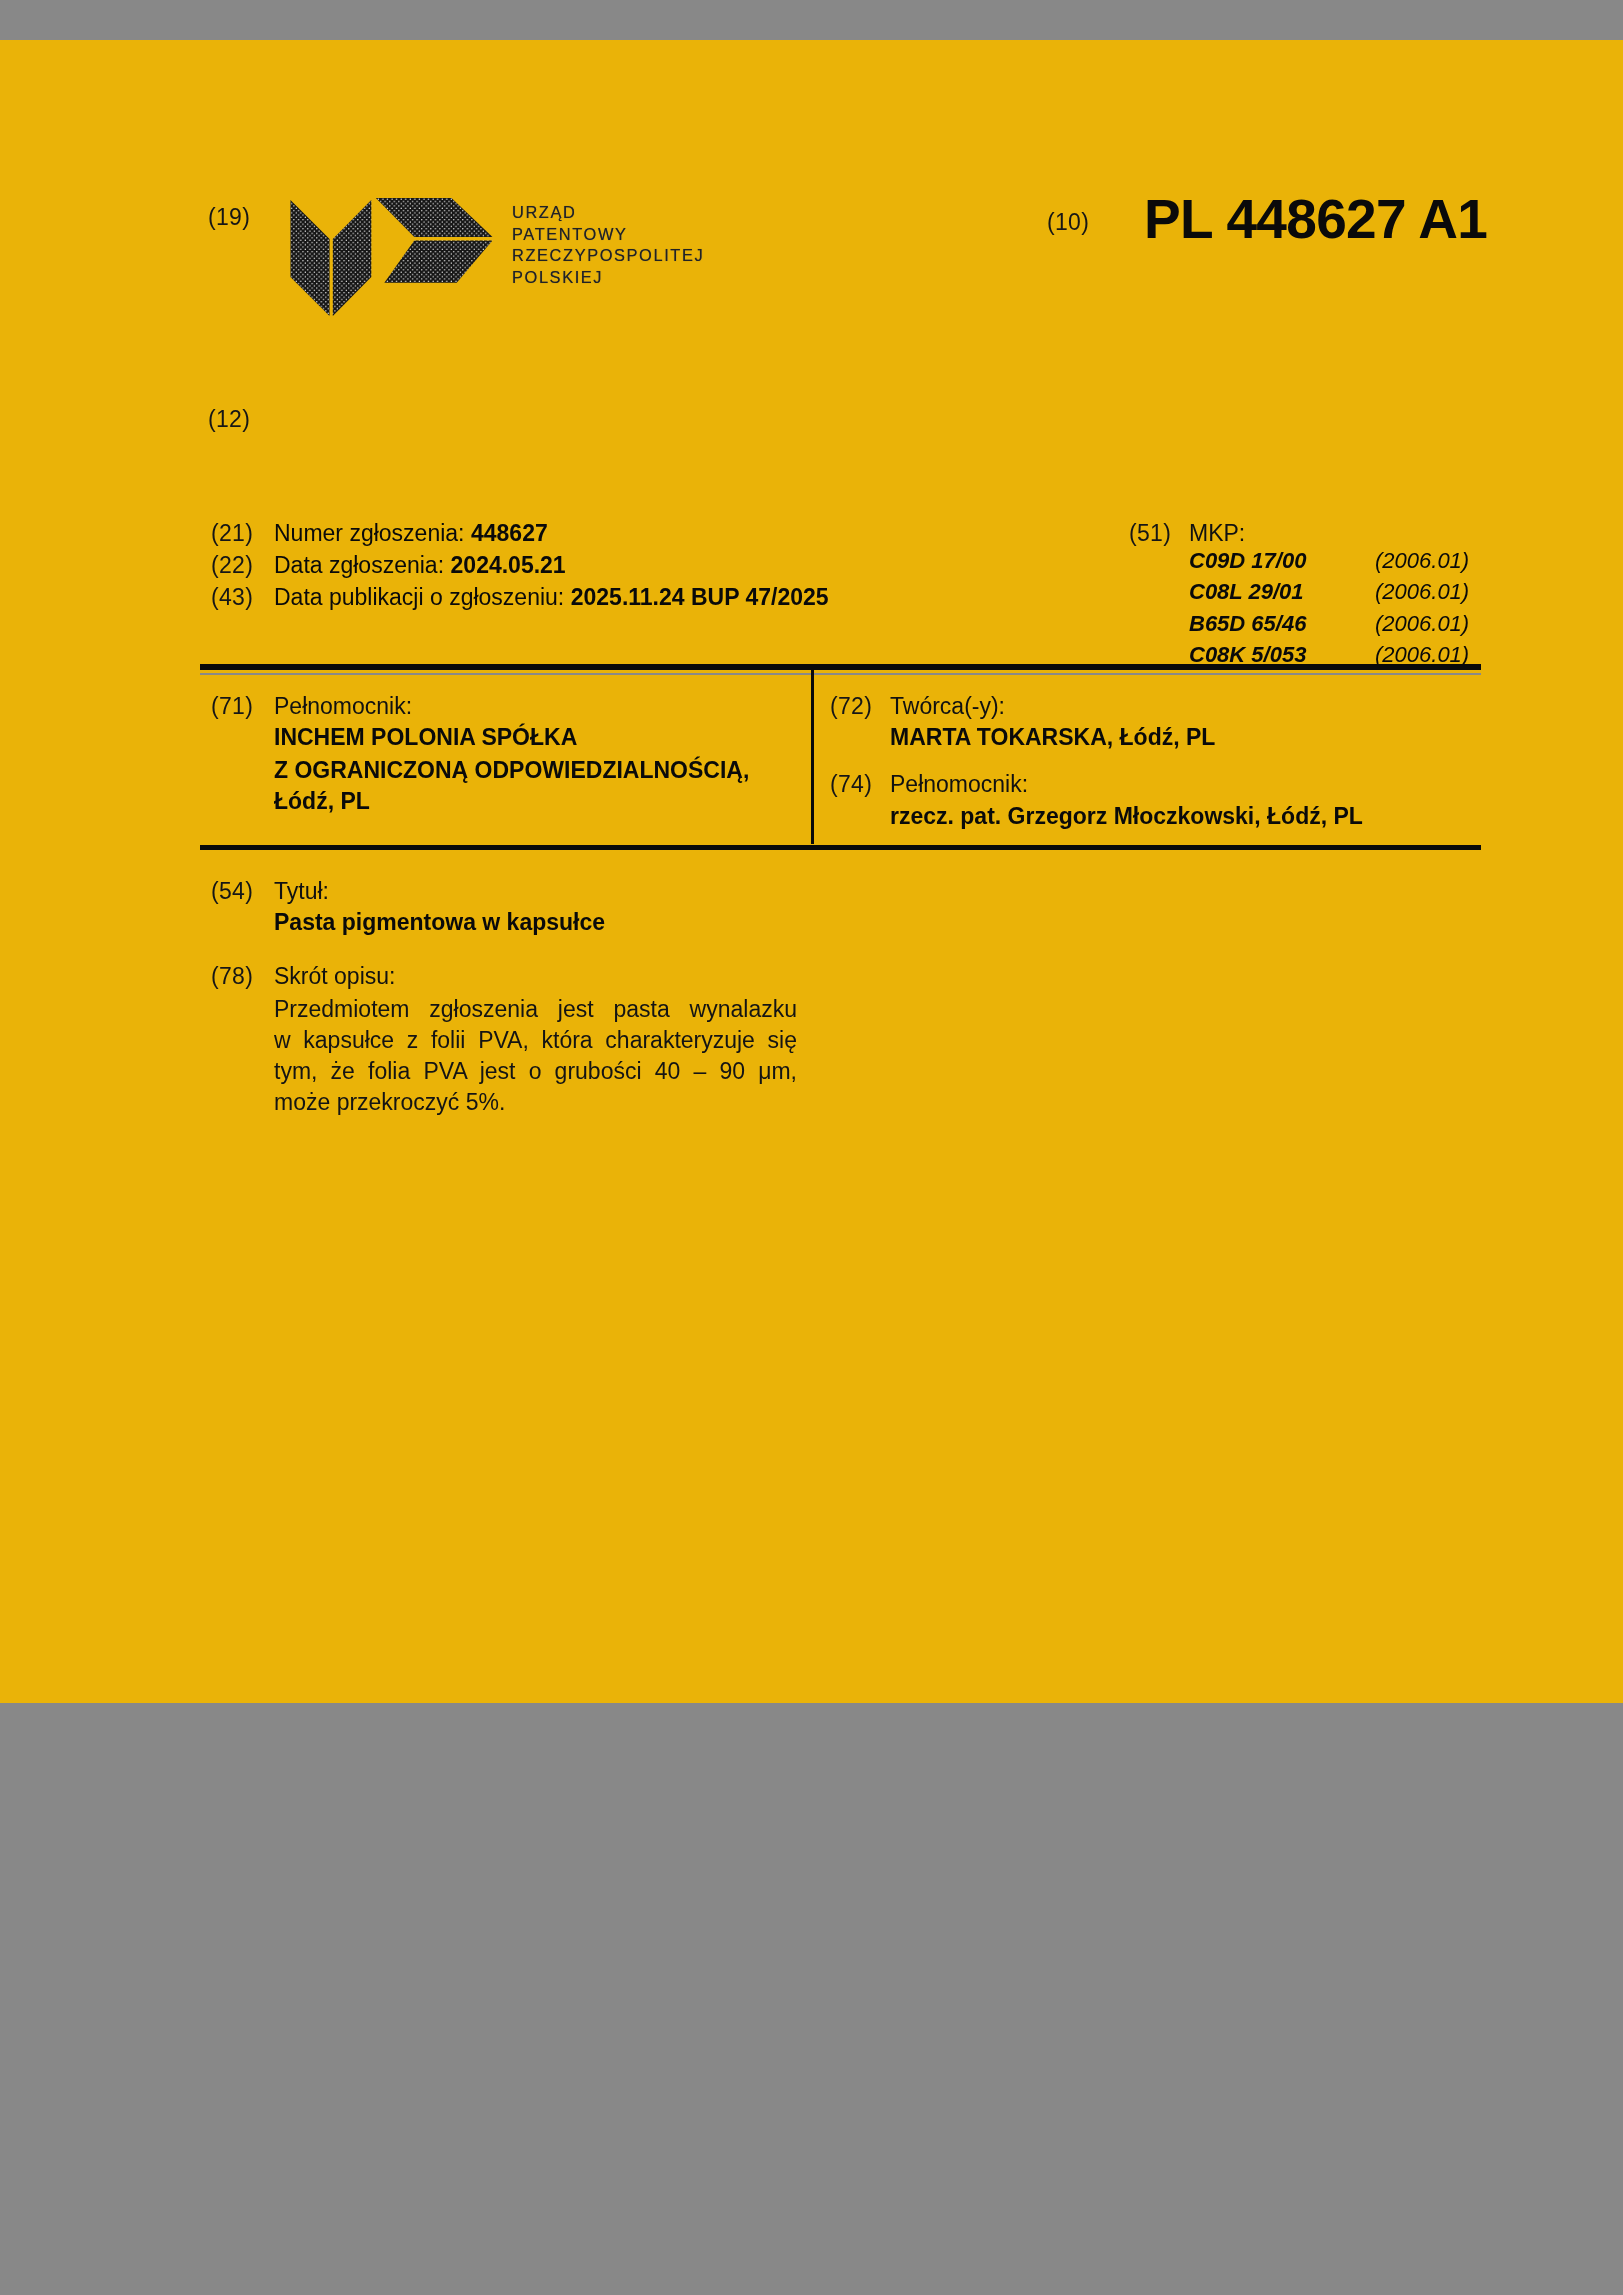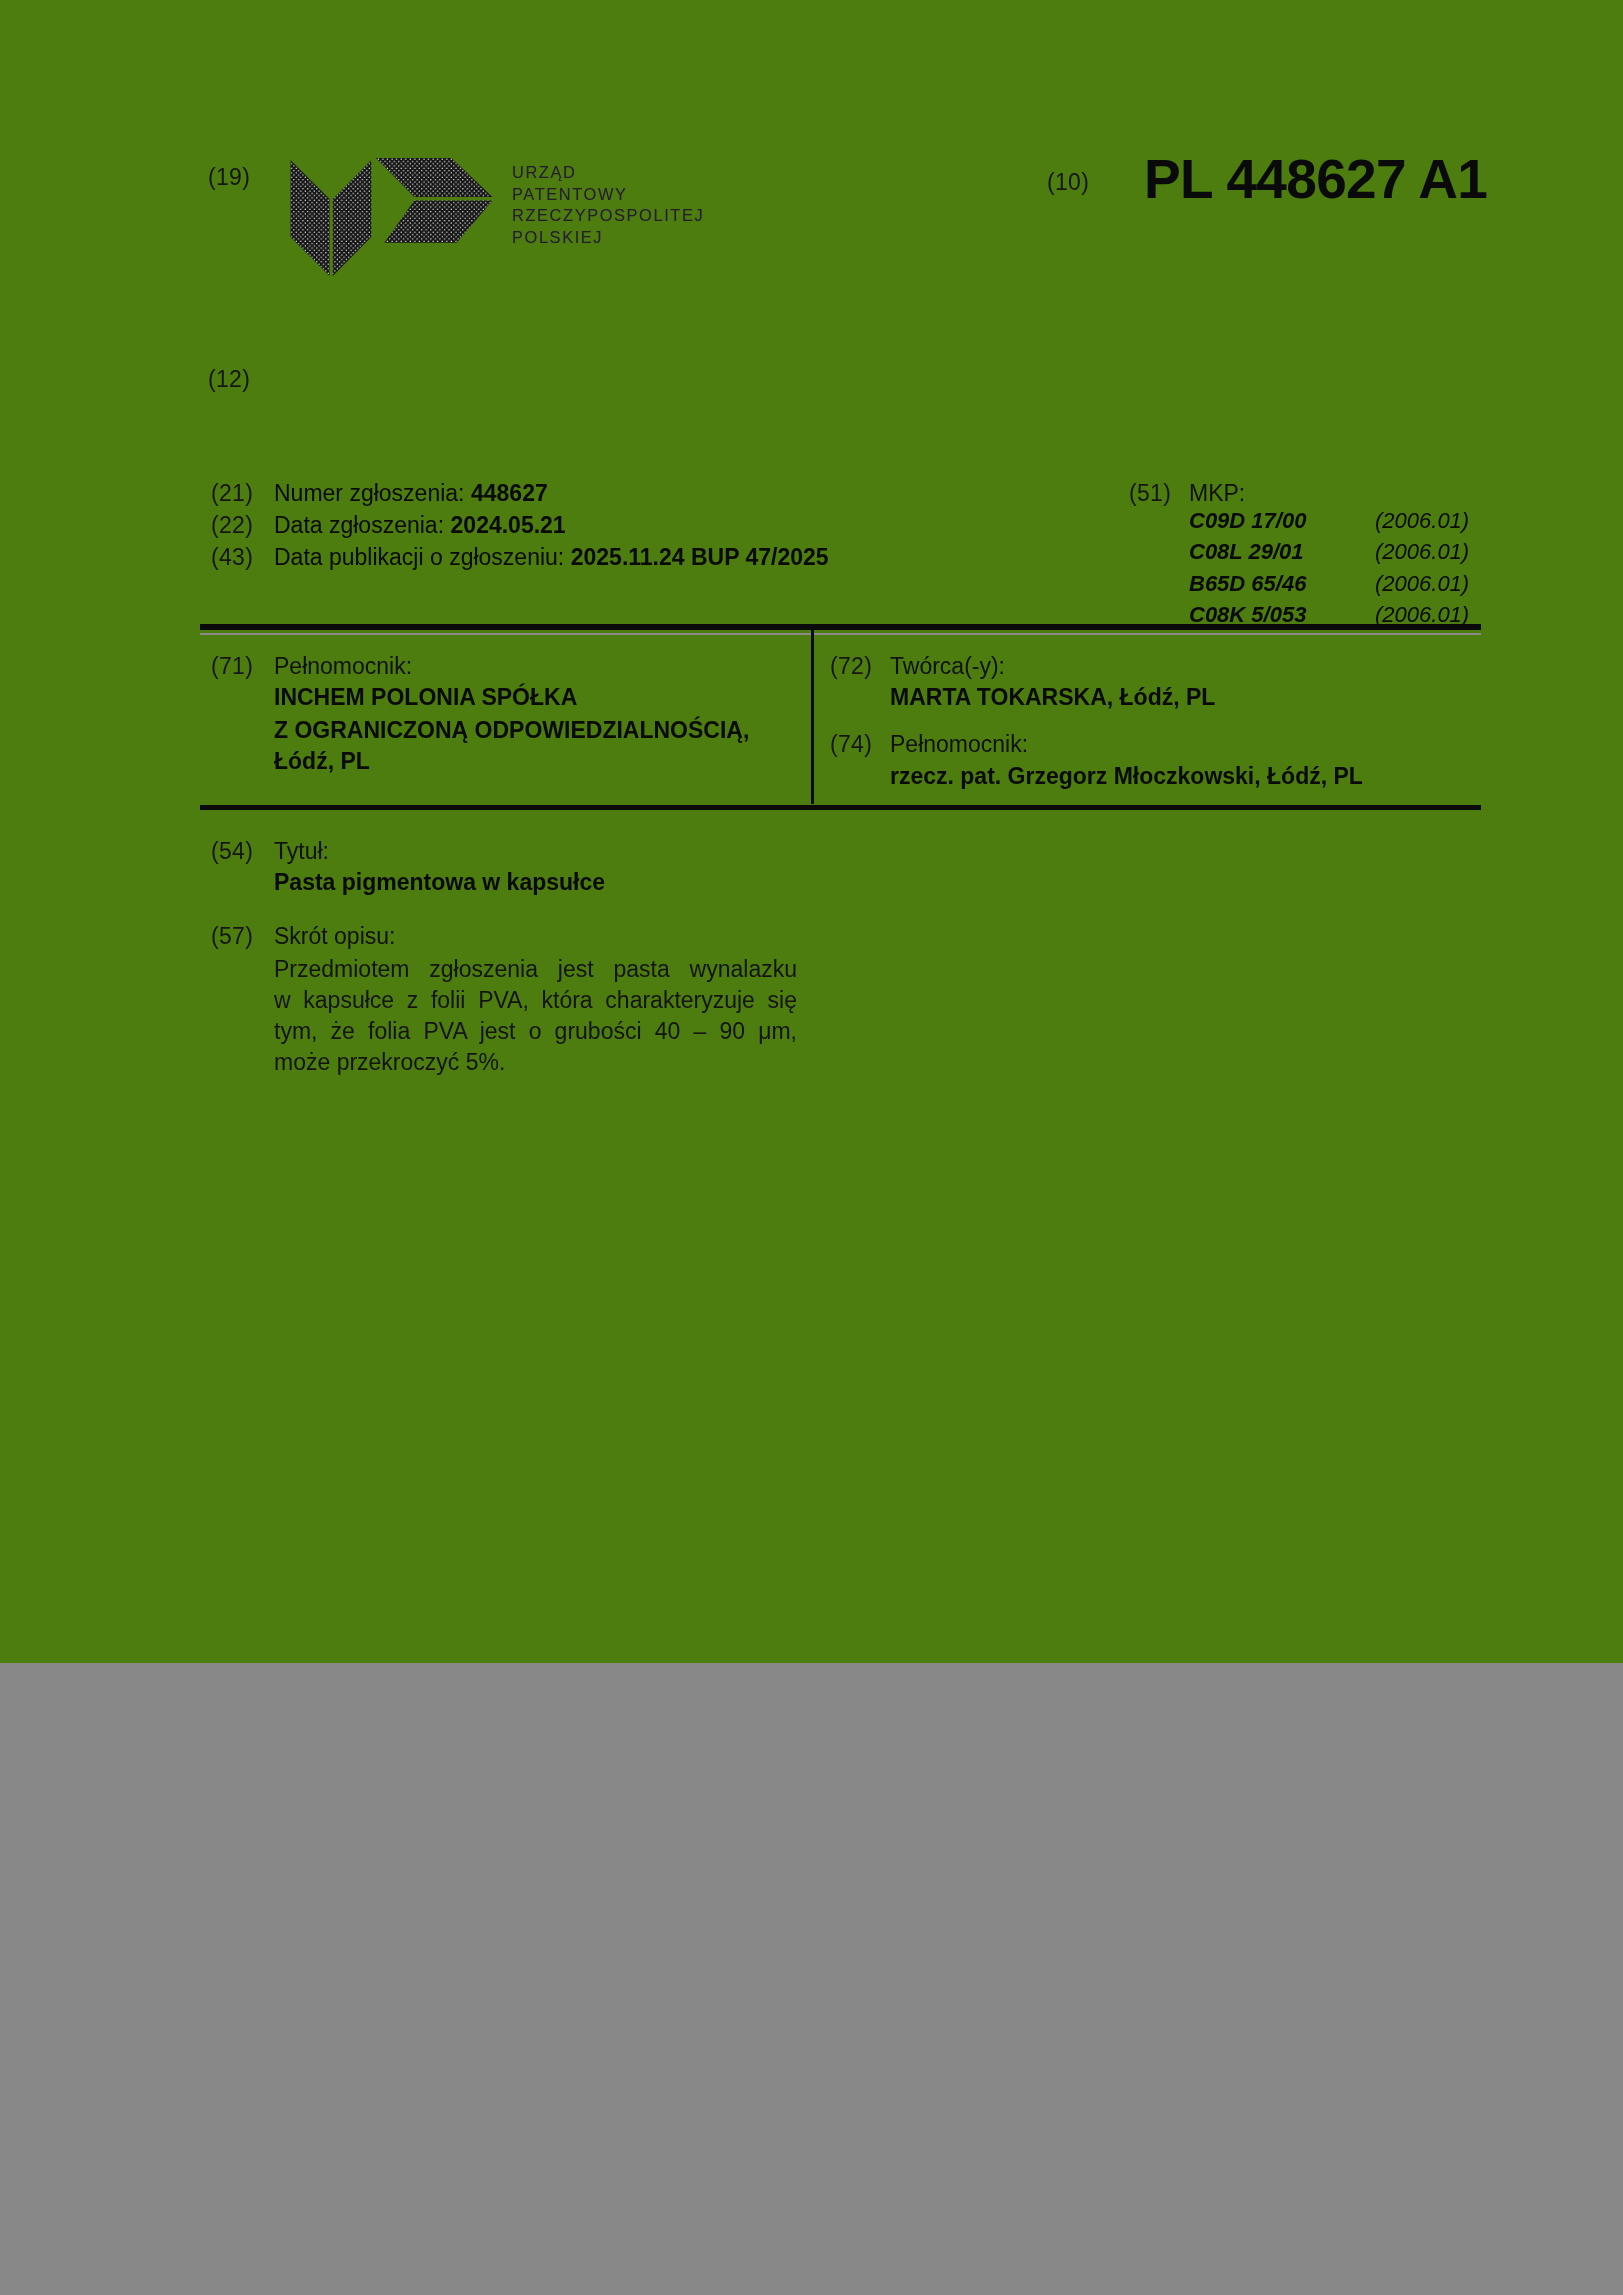--- a/index.html
+++ b/index.html
@@ -1,18 +1,18 @@
 <!DOCTYPE html>
 <html style="font-size:10.5px"><head>
 <meta charset="utf-8">
 <style>
   html,body{margin:0;padding:0;background:#888;}
   .page{
-    position:relative; width:1623px; height:1663px; background:#4d7c0f;
-    font-family:"Liberation Sans", sans-serif; color:#0a0a0a; overflow:hidden;
+    position:relative; width:1623px; height:1663px; background:#eab308;
+    font-family:"Liberation Sans", sans-serif; color:#0a0a0a; overflow:hidden;margin-top:40px;
   }
   .abs{position:absolute;}
   .lbl{font-size:23px; color:#161616; letter-spacing:0.3px;}
   .body-txt{font-size:23px; color:#111;}
   .bib-row .name{font-size:23px;}
   .bib-row .val{font-size:23px; font-weight:bold; margin-left:6.5px;}
   .office-name{font-size:16.4px; line-height:21.6px; letter-spacing:1.6px; color:#222;
     text-shadow:0 0 0.7px #555;}
   .pub-number{font-size:55px; font-weight:bold; letter-spacing:-0.7px; color:#0a0a0a; white-space:nowrap;}
   .doc-title{font-size:50px; font-weight:bold; letter-spacing:-0.7px; color:#0a0a0a; text-align:center; width:100%;}
@@ -100,21 +100,21 @@
   <div class="abs party-line" style="left:890px; top:684px;">MARTA TOKARSKA, Łódź, PL</div>
 
   <span class="abs lbl" style="left:830px; top:731px;">(74)</span>
   <span class="abs body-txt" style="left:890px; top:731px;">Pełnomocnik:</span>
   <div class="abs party-line" style="left:890px; top:763px;">rzecz. pat. Grzegorz Młoczkowski, Łódź, PL</div>
 
   <span class="abs lbl" style="left:211px; top:838px;">(54)</span>
   <span class="abs body-txt" style="left:274px; top:838px;">Tytuł:</span>
   <div class="abs party-line" style="left:274px; top:869px;">Pasta pigmentowa w kapsułce</div>
 
-  <span class="abs lbl" style="left:211px; top:923px;">(57)</span>
+  <span class="abs lbl" style="left:211px; top:923px;">(78)</span>
   <span class="abs body-txt" style="left:274px; top:923px;">Skrót opisu:</span>
   <div class="abs abstract" style="left:274px; top:954px;">
     <div class="jline">Przedmiotem zgłoszenia jest pasta wynalazku</div>
     <div class="jline">w kapsułce z folii PVA, która charakteryzuje się</div>
     <div class="jline">tym, że folia PVA jest o grubości 40 – 90 μm,</div>
     <div class="lline">może przekroczyć 5%.</div>
   </div>
 
   <div class="abs sidebar-num" style="left:82px; top:2267px;">PL 448627 A1</div>
 

